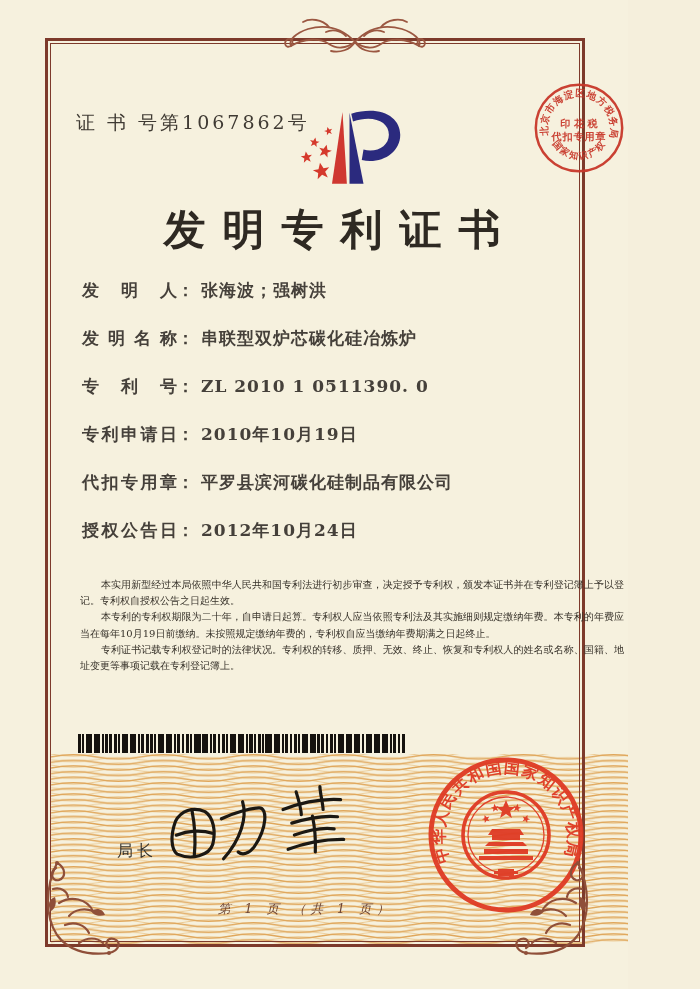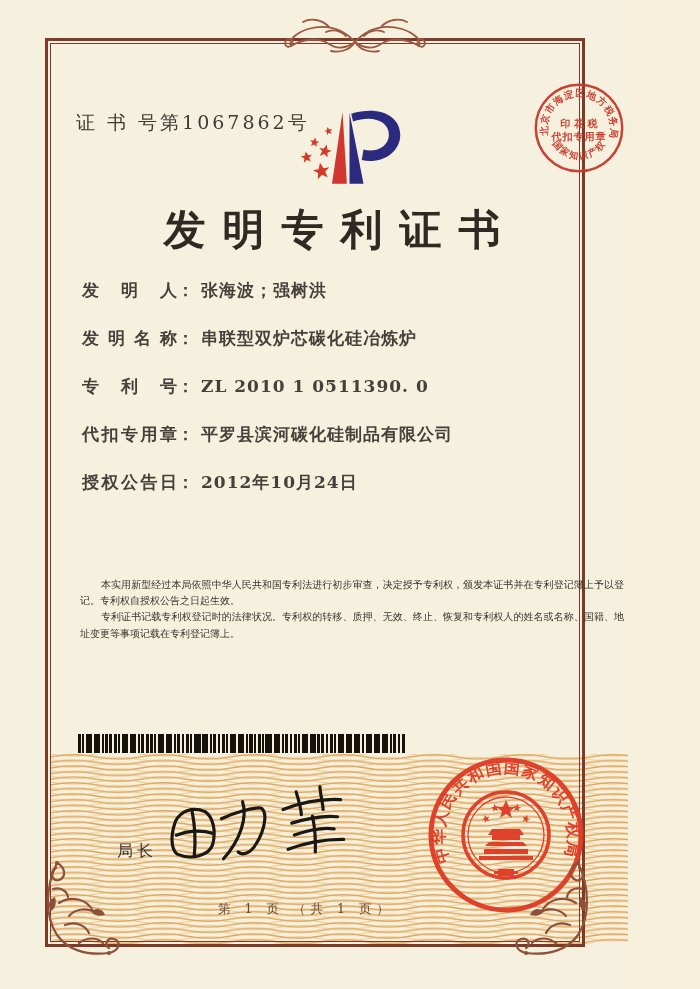--- a/index.html
+++ b/index.html
@@ -34,21 +34,21 @@
 
   .waveband{position:absolute;top:754px;left:51px;width:598px;height:190px;}
 
   .signer-title{position:absolute;top:841px;left:117px;font-size:16px;letter-spacing:4px;color:#33302b;}
   .signature{position:absolute;top:781px;left:156px;transform:rotate(-3deg);}
 
   .seal{position:absolute;top:753px;left:424px;opacity:.95;}
   .seal-date{position:absolute;top:859px;left:446px;font-size:17.5px;color:#221e18;letter-spacing:1px;}
 
   .footer{position:absolute;top:901px;left:0;right:16px;text-align:center;font-size:12.5px;
-          color:#6d4434;letter-spacing:5px;}
+          color:#6d4434;letter-spacing:5px;font-style:italic;}
 
   .orn-top{position:absolute;top:12px;left:280px;}
   .orn-bl{position:absolute;top:855px;left:35px;}
   .orn-br{position:absolute;top:855px;right:28px;transform:scaleX(-1);}
 </style>
 </head>
 <body>
 
 <div class="page">
 
@@ -126,29 +126,33 @@
     <div class="frow">
       <span class="flabel">发明人</span><span class="fcolon">：</span><span class="fvalue">张海波；强树洪</span>
     </div>
     <div class="frow">
       <span class="flabel">发明名称</span><span class="fcolon">：</span><span class="fvalue">串联型双炉芯碳化硅冶炼炉</span>
     </div>
     <div class="frow">
       <span class="flabel">专利号</span><span class="fcolon">：</span><span class="fvalue">ZL 2010 1 0511390. 0</span>
     </div>
     <div class="frow">
+      <span class="flabel">专利申请日</span><span class="fcolon">：</span><span class="fvalue">2010年10月19日</span>
+    </div>
+    <div class="frow">
       <span class="flabel">代扣专用章</span><span class="fcolon">：</span><span class="fvalue">平罗县滨河碳化硅制品有限公司</span>
     </div>
     <div class="frow">
       <span class="flabel">授权公告日</span><span class="fcolon">：</span><span class="fvalue">2012年10月24日</span>
     </div>
   </div>
 
   <div class="paras">
     <p>本实用新型经过本局依照中华人民共和国专利法进行初步审查，决定授予专利权，颁发本证书并在专利登记簿上予以登记。专利权自授权公告之日起生效。</p>
+    <p>本专利的专利权期限为二十年，自申请日起算。专利权人应当依照专利法及其实施细则规定缴纳年费。本专利的年费应当在每年10月19日前缴纳。未按照规定缴纳年费的，专利权自应当缴纳年费期满之日起终止。</p>
     <p>专利证书记载专利权登记时的法律状况。专利权的转移、质押、无效、终止、恢复和专利权人的姓名或名称、国籍、地址变更等事项记载在专利登记簿上。</p>
   </div>
 
   <div class="barcode"></div>
 
   <div class="signer-title">局长</div>
   <svg class="signature" width="200" height="95" viewBox="0 0 200 95">
     <g fill="none" stroke="#1b1813" stroke-width="3.2" stroke-linecap="round" stroke-linejoin="round">
       <path d="M20,36 C14,50 14,64 20,69 C34,76 52,72 56,61 C60,48 58,34 50,28 C38,22 26,26 20,36 Z"></path>
       <path d="M20,50 C32,46 46,46 56,50"></path>

